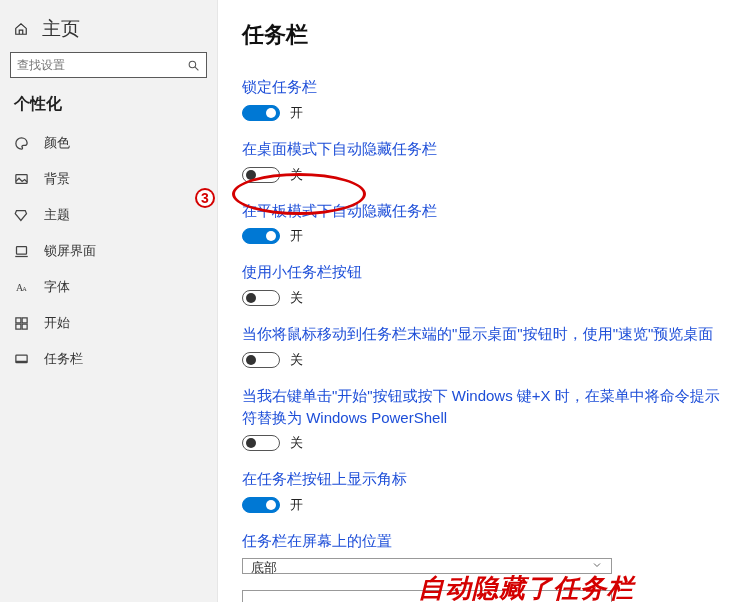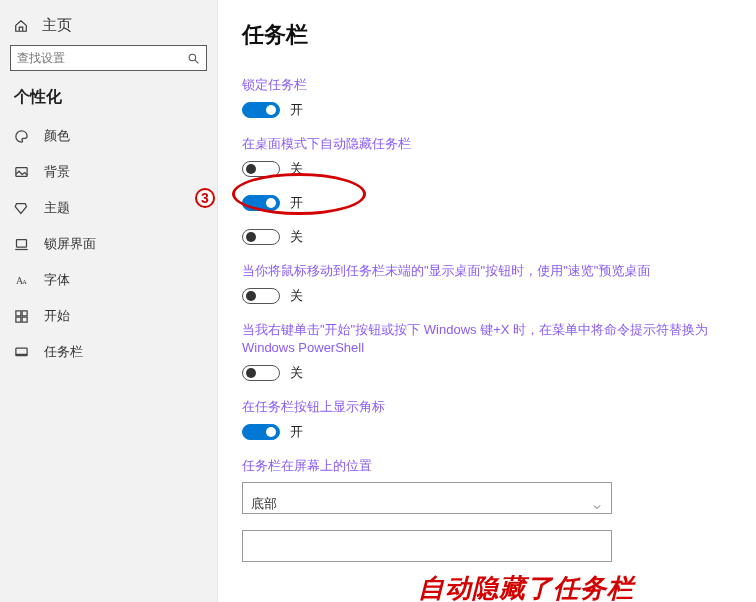--- a/index.html
+++ b/index.html
@@ -15,21 +15,21 @@
   .sidebar {
     width: 218px;
     background: #f2f2f2;
     border-right: 1px solid #e6e6e6;
     padding: 10px 0 0 0;
     position: relative;
   }
   .home-row {
     display: flex; align-items: center;
     padding: 6px 14px 10px 14px;
-    font-size: 15px; color: #333;
+    font-size: 19px; color: #333;
     cursor: pointer;
   }
   .home-row .icon { width: 18px; margin-right: 10px; display:flex; }
   .search-wrap { padding: 0 10px 8px 10px; }
   .search {
     display: flex; align-items: center;
     border: 1px solid #5a5a5a;
     background: #fff;
     height: 26px;
     padding: 0 6px;
@@ -53,37 +53,37 @@
 
   .main {
     flex:1;
     padding: 20px 28px 12px 24px;
     position: relative;
     overflow: hidden;
   }
   .page-title { font-size: 22px; font-weight: 600; color:#111; margin-bottom: 26px; }
 
   .setting { margin-bottom: 16px; }
-  .setting-label { font-size: 13px; color:#8b5cf6; margin-bottom: 6px; line-height:1.45; }
+  .setting-label { font-size: 15px; color:#1d4ed8; margin-bottom: 6px; line-height:1.45; }
   .toggle-row { display:flex; align-items:center; gap:10px; }
   .toggle {
     width: 38px; height: 16px; border-radius: 9px; position:relative;
     border:1px solid #555; background:#fff; cursor:pointer;
   }
   .toggle .knob {
     width:10px; height:10px; border-radius:50%; background:#333;
     position:absolute; top:2px; left:3px;
   }
   .toggle.on { background:#0078d4; border-color:#0078d4; }
   .toggle.on .knob { background:#fff; left:auto; right:3px; }
   .toggle-state { font-size:13px; color:#222; }
 
   .dropdown {
-    display:flex; align-items:flex-end; justify-content:space-between;
-    border:1px solid #999; height:32px; padding:0 8px;
+    display:flex; align-items:flex-start; justify-content:space-between;
+    border:1px solid #999; height:16px; padding:0 8px;
     width: 370px; font-size:13px; color:#333;
     margin-top:4px; cursor:pointer; background:#fff;
   }
   .dropdown .chev { color:#666; display:flex; }
 
   
   .annot-circle {
     position:absolute; left:193px; top:186px;
     width:20px; height:20px;
   }
@@ -213,28 +213,30 @@
         <div class="setting">
           <div class="setting-label">在桌面模式下自动隐藏任务栏</div>
           <div class="toggle-row">
             <div class="toggle">
               <div class="knob"></div>
             </div>
             <span class="toggle-state">关</span>
           </div>
         </div>
         <div class="setting">
+          <div class="setting-label">在平板模式下自动隐藏任务栏</div>
           <div class="toggle-row">
             <div class="toggle on">
               <div class="knob"></div>
             </div>
             <span class="toggle-state">开</span>
           </div>
         </div>
         <div class="setting">
+          <div class="setting-label">使用小任务栏按钮</div>
           <div class="toggle-row">
             <div class="toggle">
               <div class="knob"></div>
             </div>
             <span class="toggle-state">关</span>
           </div>
         </div>
         <div class="setting">
           <div class="setting-label">当你将鼠标移动到任务栏末端的"显示桌面"按钮时，使用"速览"预览桌面</div>
           <div class="toggle-row">

